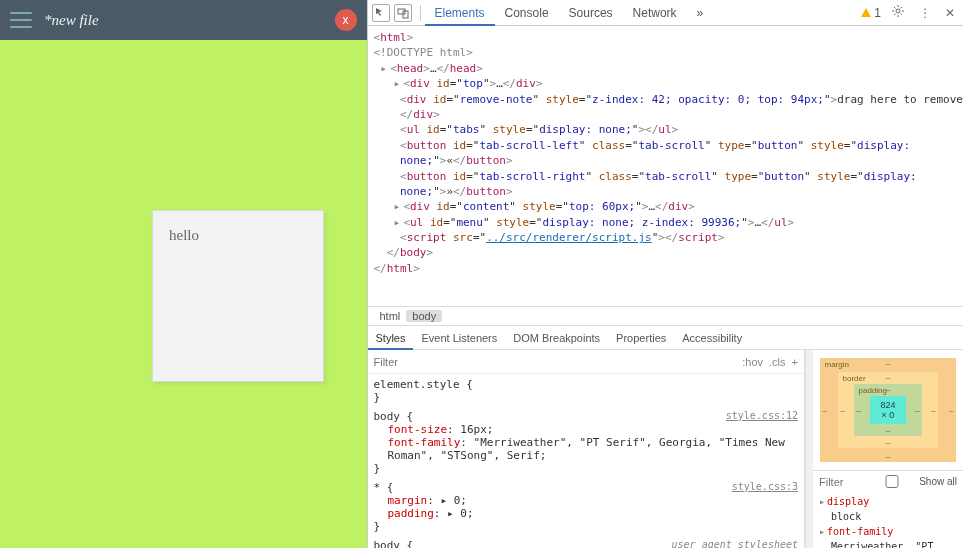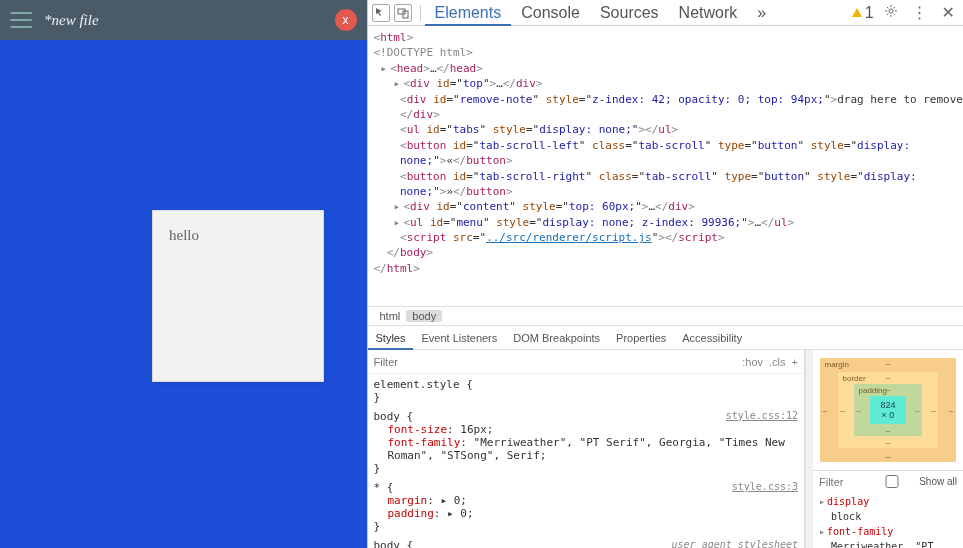--- a/index.html
+++ b/index.html
@@ -4,26 +4,26 @@
 <style>
 * { margin: 0; padding: 0; box-sizing: border-box; }
 html, body { width: 963px; height: 548px; overflow: hidden; font-family: -apple-system, "Segoe UI", Arial, sans-serif; font-size: 12px; }
 .app { display: flex; width: 100%; height: 100%; }
 .left { width: 570px; height: 100%; background: #fff; display: flex; flex-direction: column; }
 .titlebar { height: 40px; background: #4a5a66; display: flex; align-items: center; padding: 0 10px; color: #e8ecef; }
 .hamburger { width: 22px; height: 16px; display: flex; flex-direction: column; justify-content: space-between; cursor: pointer; margin-right: 12px; }
 .hamburger span { display: block; height: 2px; background: #7fa8a8; border-radius: 1px; }
 .title-text { font-size: 15px; font-style: italic; font-family: Georgia, serif; color: #eef2f4; }
 .close-circle { margin-left: auto; width: 22px; height: 22px; border-radius: 50%; background: #e15a4f; color: #fff; display: flex; align-items: center; justify-content: center; font-size: 12px; cursor: pointer; }
-.editor-area { flex: 1; background: #1d4ed8; position: relative; }
+.editor-area { flex: 1; background: #bef264; position: relative; }
 .card { position: absolute; top: 170px; left: 152px; width: 172px; height: 172px; background: #f2f2f2; border: 1px solid #d9d9d9; box-shadow: 2px 2px 4px rgba(0,0,0,0.08); padding: 16px; }
 .card-text { font-family: Georgia, "Times New Roman", serif; font-size: 15px; color: #666; }
 
 .devtools { flex: 1; height: 100%; border-left: 1px solid #ccc; display: flex; flex-direction: column; background: #fff; color: #333; }
-.dt-toolbar { height: 26px; border-bottom: 1px solid #ccc; display: flex; align-items: center; padding: 0 4px; font-size: 16px; }
+.dt-toolbar { height: 26px; border-bottom: 1px solid #ccc; display: flex; align-items: center; padding: 0 4px; font-size: 12px; }
 .dt-iconbtn { width: 18px; height: 18px; border: 1px solid #aaa; border-radius: 2px; margin-right: 4px; display: flex; align-items: center; justify-content: center; color: #666; cursor: pointer; font-size: 10px; }
 .dt-tabs { display: flex; }
 .dt-tab { padding: 0 10px; height: 26px; line-height: 26px; color: #555; cursor: pointer; }
 .dt-tab.active { color: #3b6fb6; border-bottom: 2px solid #3b6fb6; }
 .dt-right { margin-left: auto; display: flex; align-items: center; gap: 6px; }
 .warn { display: flex; align-items: center; gap: 2px; color: #555; }
 .warn svg { display:block; }
 .gear, .dots, .xbtn { color: #666; cursor: pointer; padding: 0 4px; }
 
 .dom-tree { flex: 0 0 280px; overflow: auto; font-family: Menlo, Consolas, monospace; font-size: 11px; padding: 4px 0 4px 6px; line-height: 1.4; }

